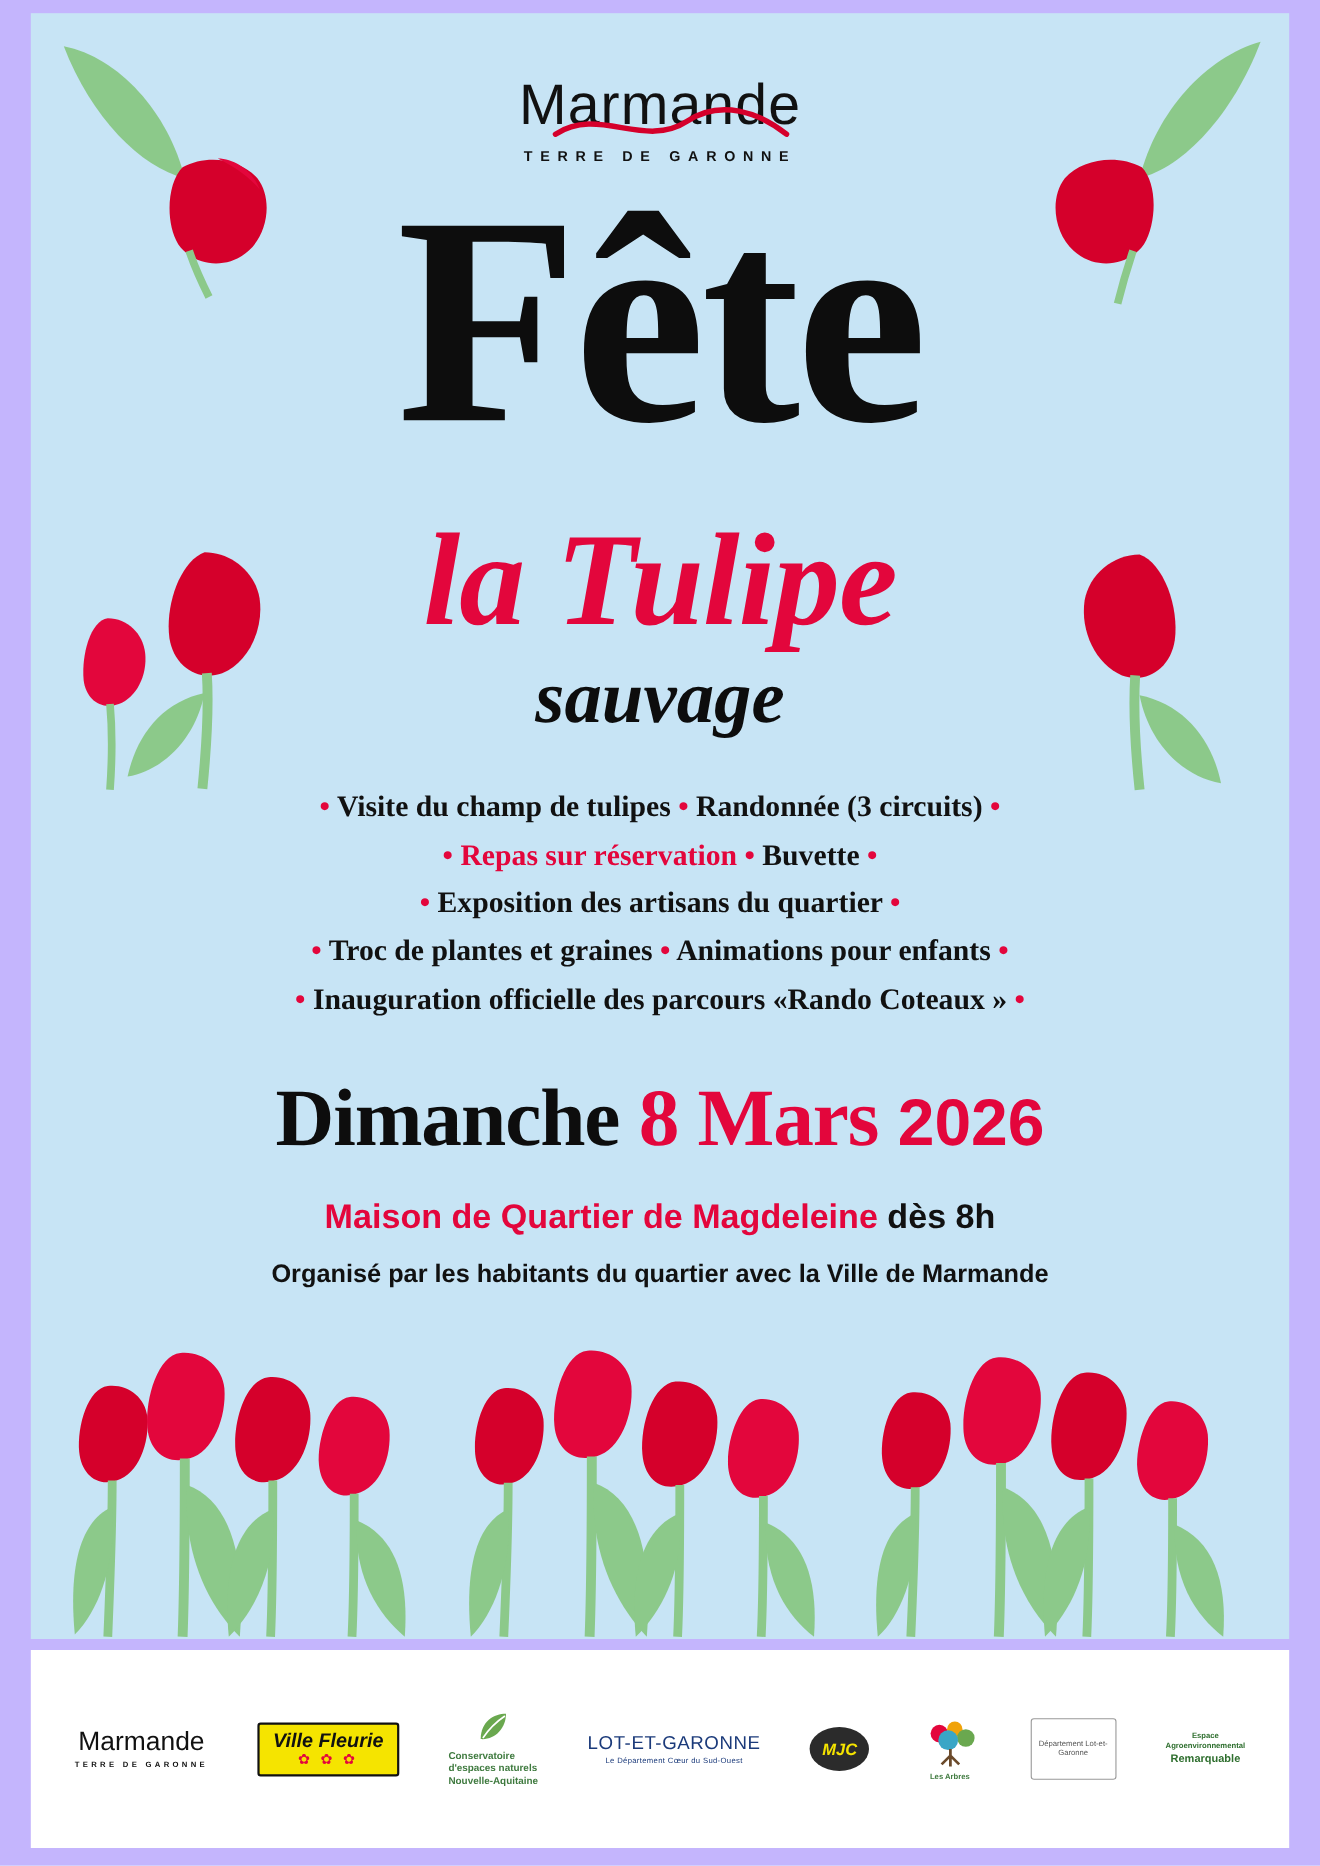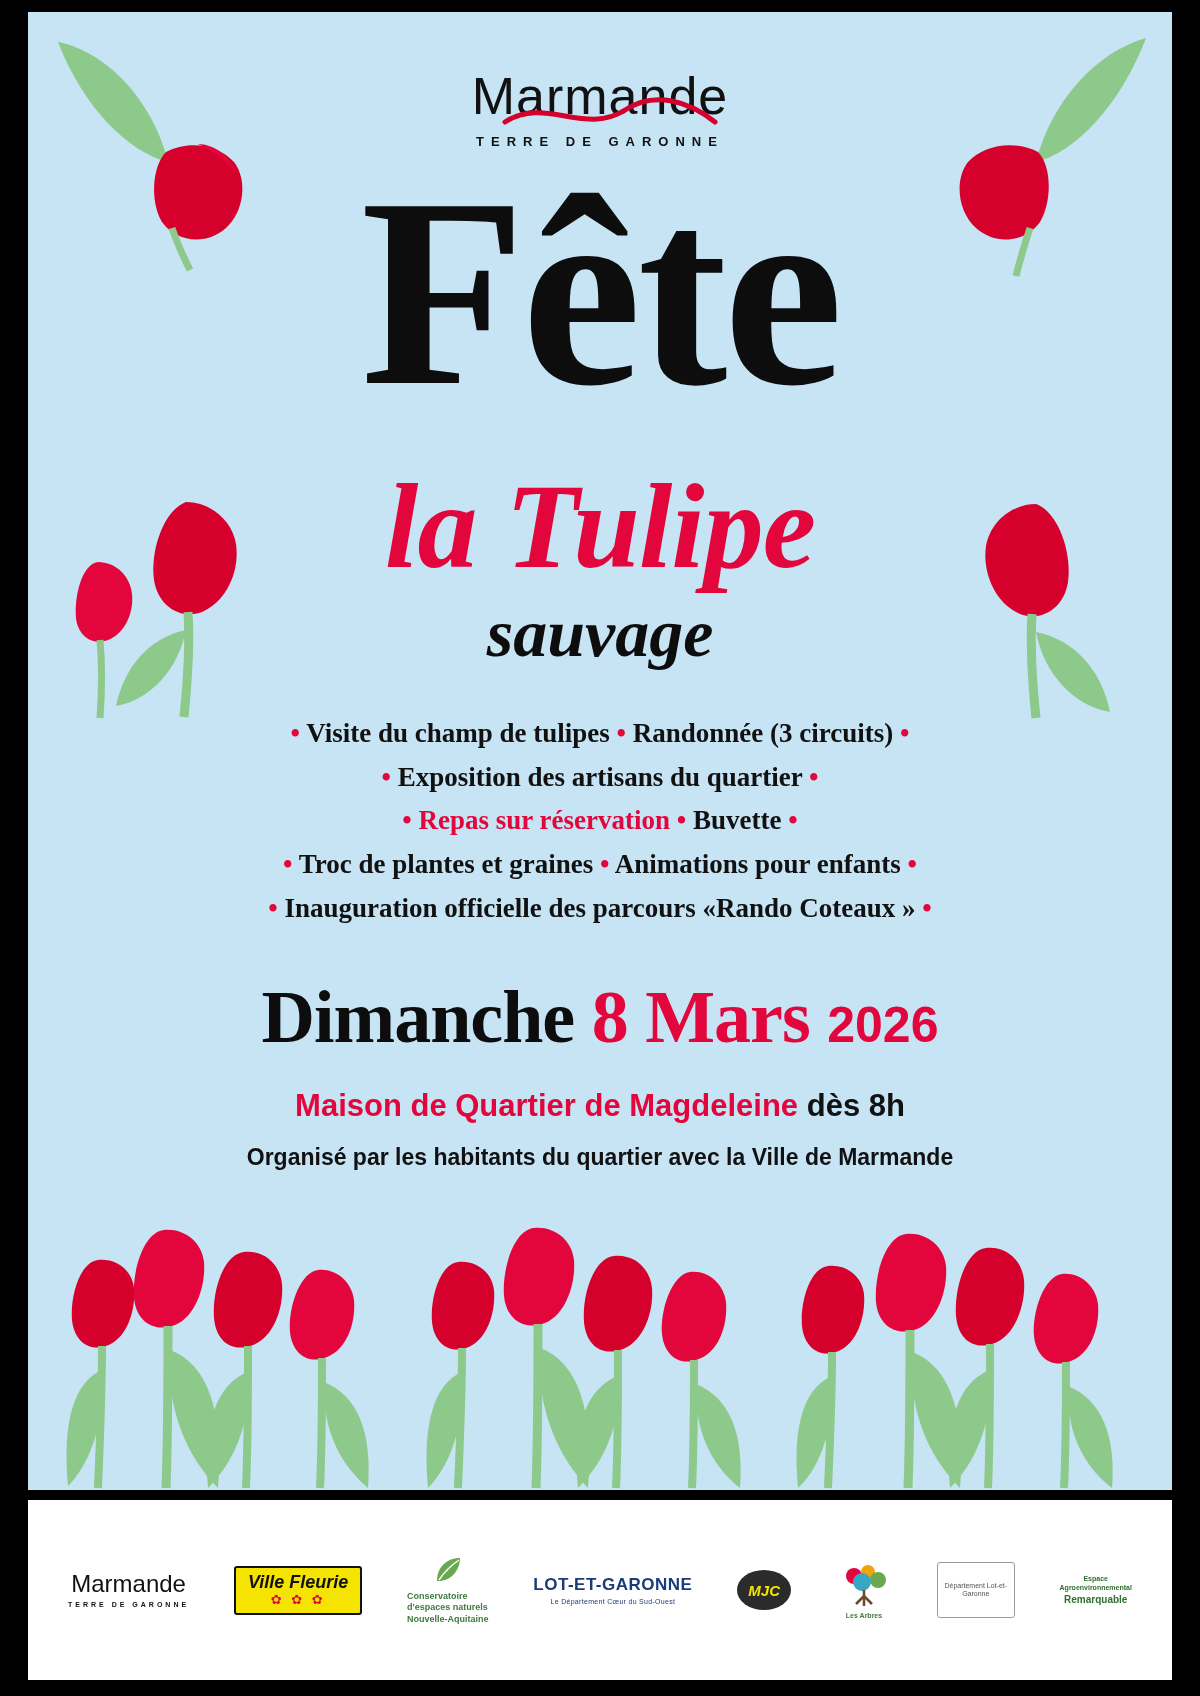--- a/index.html
+++ b/index.html
@@ -10,21 +10,21 @@
     width: 1200px;
     height: 1696px;
     background: #ffffff;
     font-family: "Liberation Sans", sans-serif;
     overflow: hidden;
   }
   .poster {
     position: relative;
     width: 1200px;
     height: 1696px;
-    background: #000000;
+    background: #c4b5fd;
     box-sizing: border-box;
   }
   .canvas {
     position: absolute;
     left: 28px;
     top: 12px;
     width: 1144px;
     height: 1478px;
     background: #c7e4f5;
     overflow: hidden;
@@ -144,21 +144,21 @@
     font-size: 74px;
     color: #0d0d0d;
     letter-spacing: -1px;
   }
   .date-line .red {
     color: #e3063c;
   }
   .date-line .year {
     font-family: "Liberation Sans", sans-serif;
     font-weight: 700;
-    font-size: 50px;
+    font-size: 60px;
     color: #e3063c;
     letter-spacing: 0;
     text-align: center;
   }
   .place-line {
     position: absolute;
     top: 1076px;
     width: 100%;
     text-align: center;
     z-index: 5;
@@ -257,21 +257,21 @@
   }
   .logo-cen .cen-tx {
     text-align: left;
     font-size: 9px;
     font-weight: 700;
     color: #3f7a3f;
     line-height: 1.25;
   }
   .logo-lg .lg-t {
     font-size: 17px;
-    font-weight: 700;
+    font-weight: 400;
     color: #1b3a7a;
     letter-spacing: 0.5px;
   }
   .logo-lg .lg-s {
     font-size: 7px;
     color: #1b3a7a;
     letter-spacing: 0.3px;
     margin-top: 3px;
   }
   .logo-mjc .mjc-c {
@@ -361,22 +361,22 @@
       </svg>
       <div class="brand-sub">TERRE DE GARONNE</div>
     </div>
 
     <div class="title-main">Fête</div>
     <div class="title-second">la Tulipe</div>
     <div class="title-third">sauvage</div>
 
     <div class="activities">
       <div class="act-line" id="act0"><span class="dot">•</span> <span>Visite du champ de tulipes</span> <span class="dot">•</span> <span>Randonnée (3 circuits)</span> <span class="dot">•</span> </div>
+      <div class="act-line" id="act1"><span class="dot">•</span> <span class="hl">Repas sur réservation</span> <span class="dot">•</span> <span>Buvette</span> <span class="dot">•</span> </div>
       <div class="act-line" id="act2"><span class="dot">•</span> <span>Exposition des artisans du quartier</span> <span class="dot">•</span> </div>
-      <div class="act-line" id="act1"><span class="dot">•</span> <span class="hl">Repas sur réservation</span> <span class="dot">•</span> <span>Buvette</span> <span class="dot">•</span> </div>
       <div class="act-line" id="act3"><span class="dot">•</span> <span>Troc de plantes et graines</span> <span class="dot">•</span> <span>Animations pour enfants</span> <span class="dot">•</span> </div>
       <div class="act-line" id="act4"><span class="dot">•</span> <span>Inauguration officielle des parcours «Rando Coteaux »</span> <span class="dot">•</span> </div>
     </div>
 
     <div class="date-line">
       <span>Dimanche</span>
       <span class="red">8 Mars</span>
       <span class="year">2026</span>
     </div>
     <div class="place-line">

